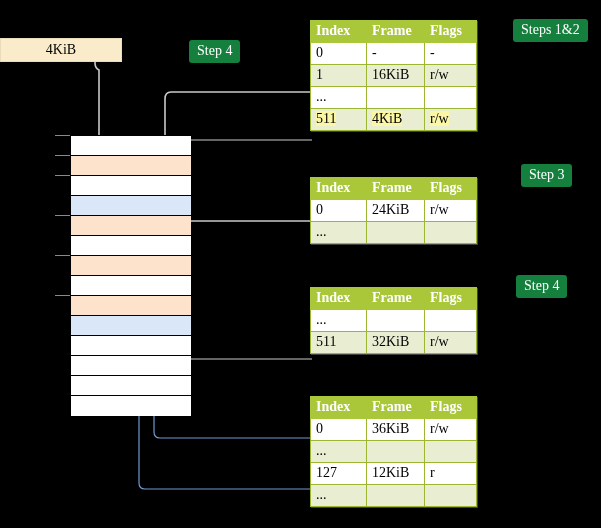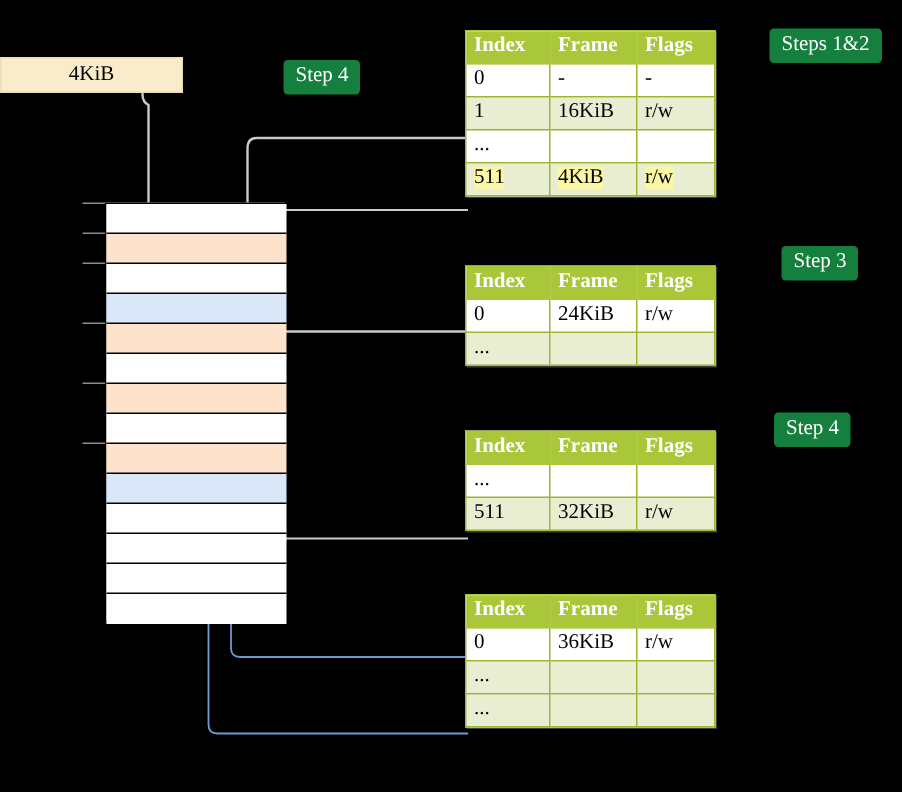--- a/index.html
+++ b/index.html
@@ -249,20 +249,25 @@
       <tr class="plain">
         <td>0</td>
         <td>36KiB</td>
         <td>r/w</td>
       </tr>
       <tr class="alt">
         <td>...</td>
         <td></td>
         <td></td>
       </tr>
+      <tr class="plain">
+        <td>127</td>
+        <td>12KiB</td>
+        <td>r</td>
+      </tr>
       <tr class="alt">
         <td>...</td>
         <td></td>
         <td></td>
       </tr>
     </tbody>
   </table>
 
 </div>
 

